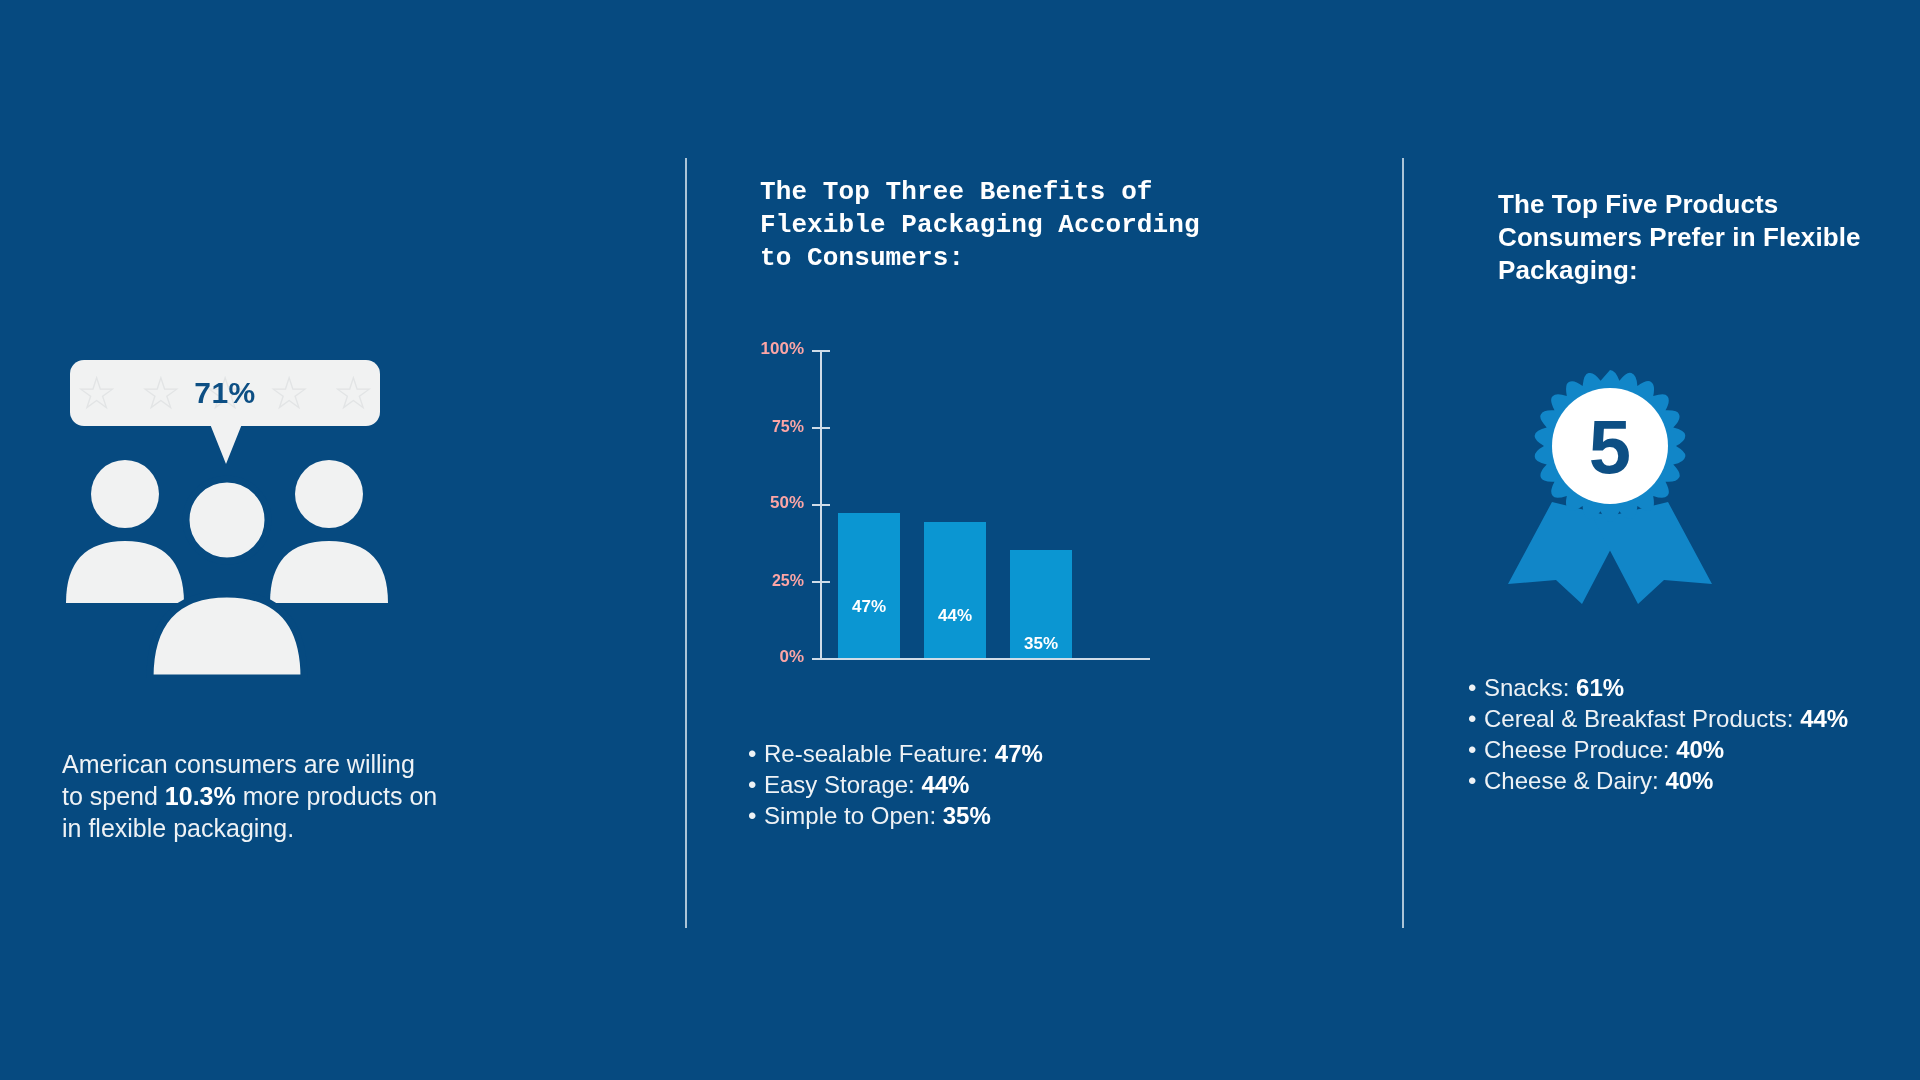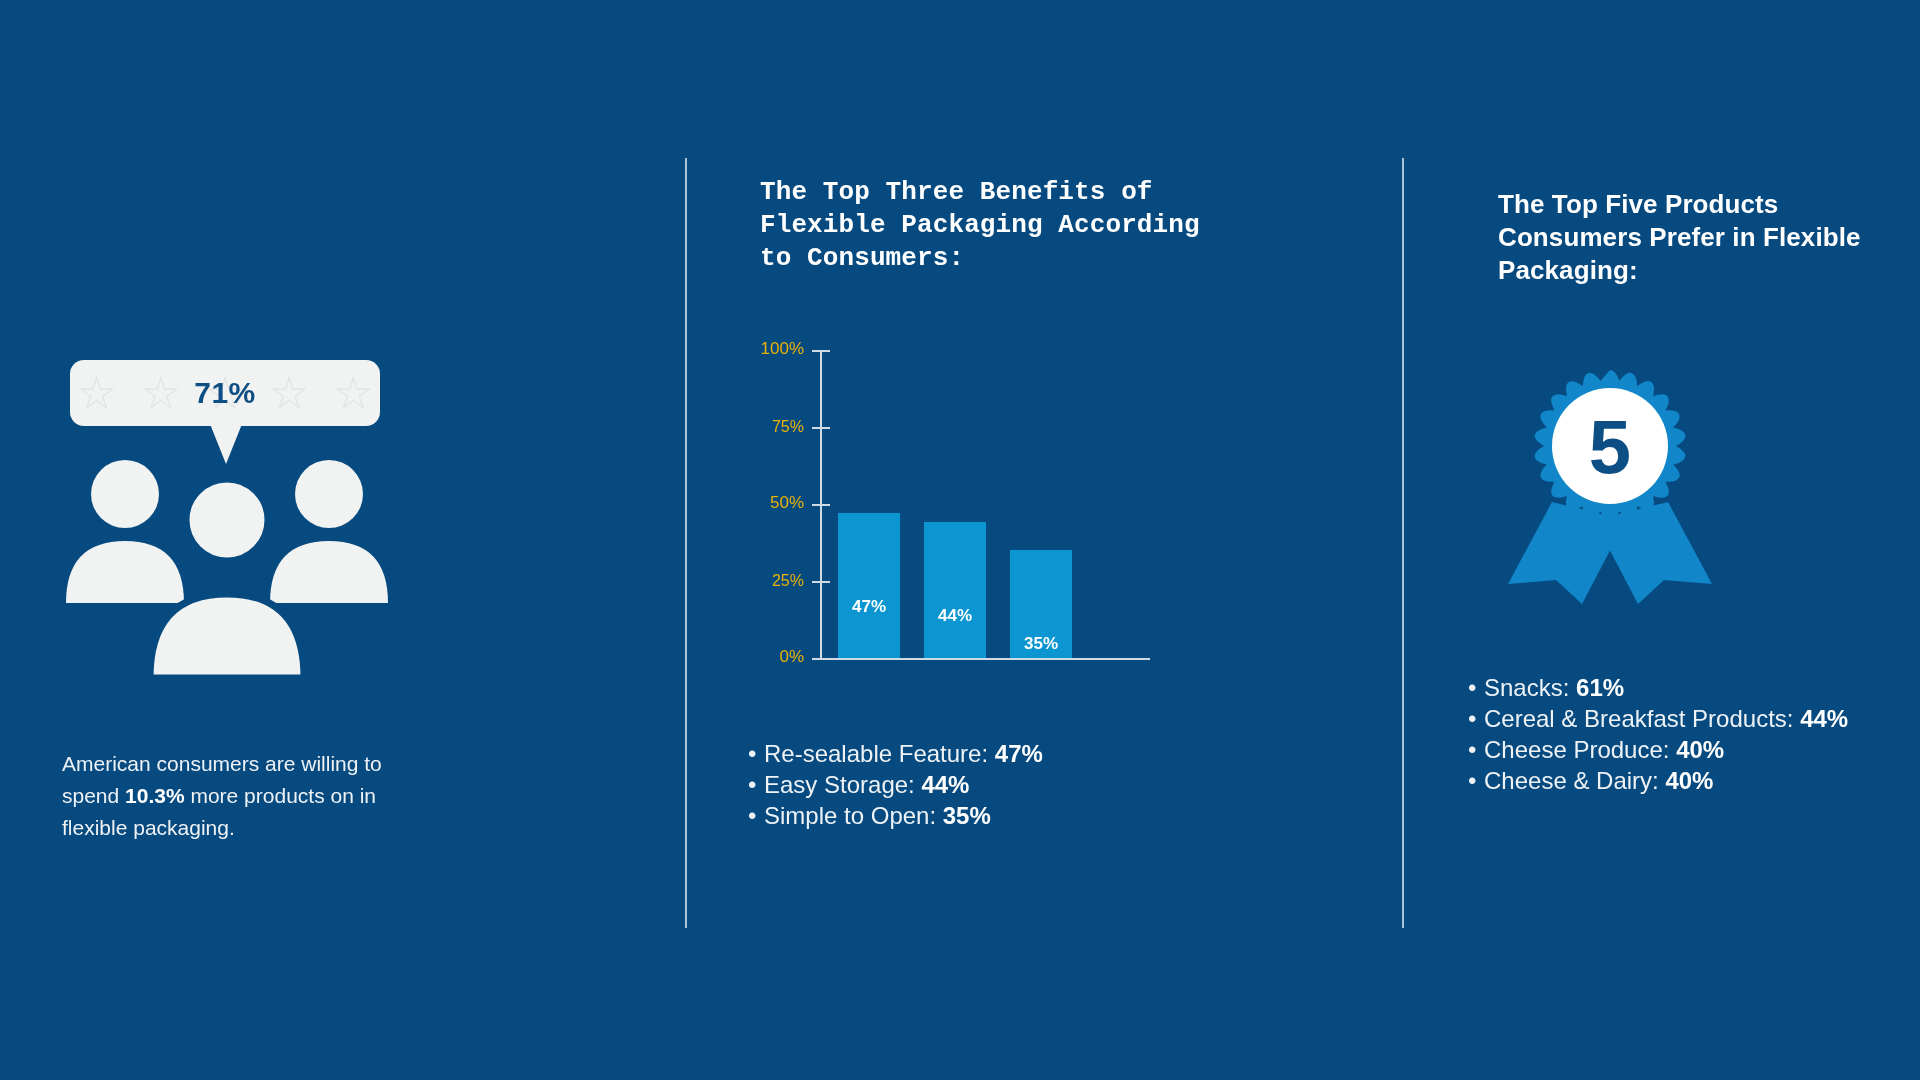--- a/index.html
+++ b/index.html
@@ -52,35 +52,35 @@
     position:absolute; left:148px; top:64px;
     width:0; height:0;
     border-left:16px solid transparent;
     border-right:16px solid transparent;
     border-top:40px solid #f1f2f2;
   }
   .people { position:absolute; left:0; top:78px; width:330px; height:240px; }
 
   #left-paragraph {
     position:absolute; left:62px; top:748px; width:380px;
-    color:#eef2f5; font-size:21px; line-height:32px;
+    color:#eef2f5; font-size:25px; line-height:32px;
   }
   #left-paragraph b { color:#ffffff; font-weight:bold; }
 
   
   #col-mid { position:absolute; left:760px; top:176px; width:440px;font-family:Liberation Mono, monospace; }
 
   #bar-chart { position:absolute; left:742px; top:340px; width:420px; height:330px; }
   .axis-line { position:absolute; background:#cfdce8; }
   #y-axis { left:78px; top:10px; width:2px; height:310px; }
   #x-axis { left:78px; top:318px; width:330px; height:2px; }
   .tick { position:absolute; left:70px; width:18px; height:2px; background:#cfdce8; }
   .y-label {
-    position:absolute; right:358px; color:#eab308;
-    font-weight:normal; text-align:right; white-space:nowrap;
+    position:absolute; right:358px; color:#fca5a5;
+    font-weight:bold; text-align:right; white-space:nowrap;
   }
   .y-label.major { font-size:17px; }
   .y-label.minor { font-size:16px; }
   .bar {
     position:absolute; bottom:12px; width:62px;
     background:#0b96d2;
     display:flex; align-items:flex-start; justify-content:center;
   }
   .bar .bar-value {
     color:#ffffff; font-weight:bold; font-size:17px;

